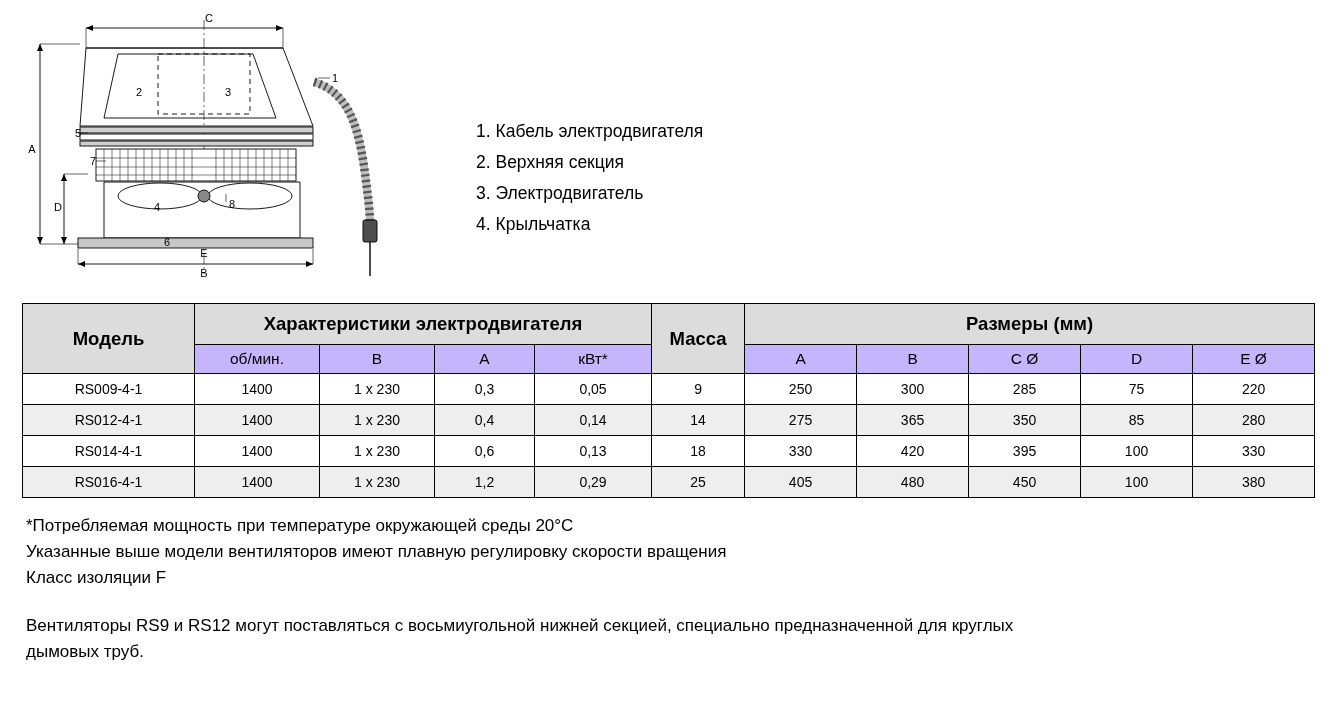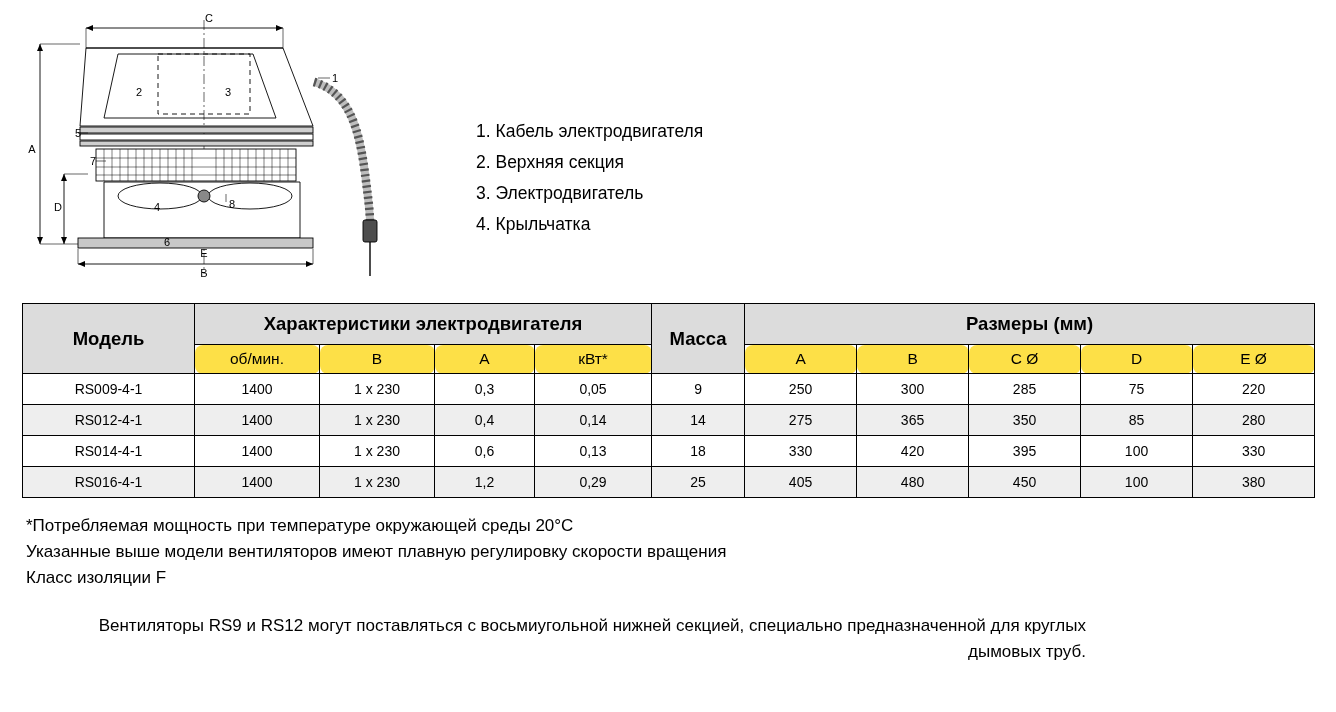--- a/index.html
+++ b/index.html
@@ -70,25 +70,24 @@
     padding: 0;
     height: 30px;
   }
   .spec-table thead tr.head1 th {
     background: #dcdcdc;
     font-size: 18.5px;
     font-weight: bold;
     height: 40px;
   }
   .spec-table thead tr.head2 th {
-    background: #fde047;
+    background: #c4b5fd;
     font-size: 15.5px;
     font-weight: normal;
     height: 28px;
-    border-radius: 8px;
   }
   .spec-table tbody td {
     height: 30px;
     font-size: 14px;
   }
   .spec-table tbody tr:nth-child(odd) td { background: #ffffff; }
   .spec-table tbody tr:nth-child(even) td { background: #eeeeee; }
   .model-cell { font-size: 15.5px; }
 
   
@@ -111,21 +110,20 @@
     top: 513px;
     width: 1280px;
     font-size: 17px;
     line-height: 26px;
   }
   .notes .note-line { white-space: nowrap; }
   .notes .gap { height: 22px; }
   .notes .para {
     white-space: normal;
     width: 1060px;
-    text-align: right;
   }
 
   
   .dlabel {
     font-family: "Liberation Sans", sans-serif;
     font-size: 11px;
   }
 </style>
 </head>
 <body>

